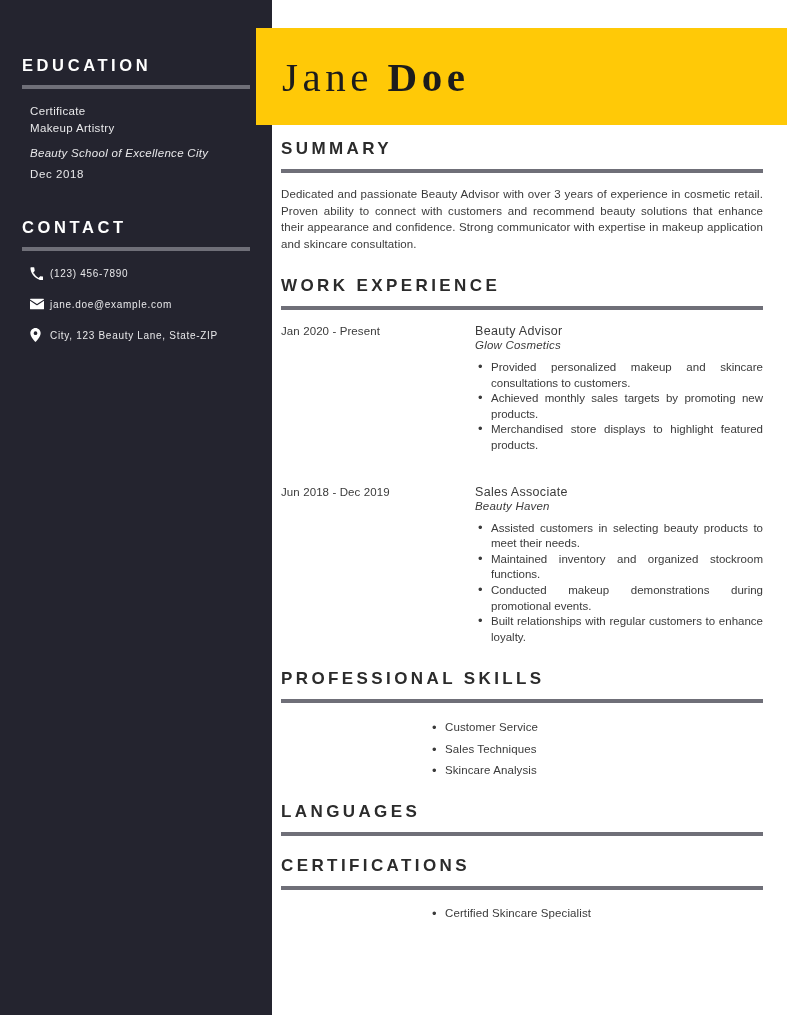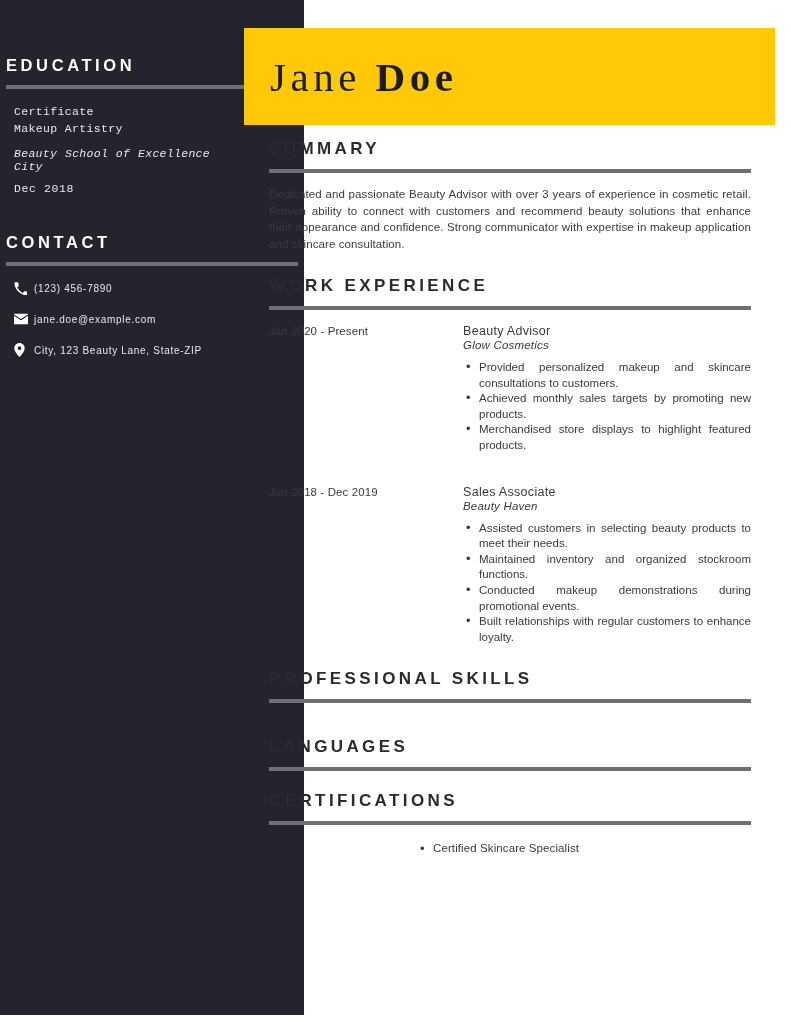--- a/index.html
+++ b/index.html
@@ -17,43 +17,42 @@
     height: 1024px;
     background: #ffffff;
     overflow: hidden;
   }
 
   
   .sidebar {
     position: absolute;
     left: 0;
     top: 0;
-    width: 304px;
+    width: 272px;
     height: 1015px;
     background: #24242f;
     box-sizing: border-box;
-    padding: 0 6px;
+    padding: 0 22px;
   }
   .side-heading {
     color: #ffffff;
     font-size: 16.5px;
     font-weight: bold;
     letter-spacing: 3.6px;
     margin: 0;
     padding: 0;
   }
   .side-rule {
     height: 4px;
     background: #6f6f78;
     margin: 10px 0 0 0;
     width: 100%;
   }
   .edu-block {
     padding: 14px 8px 0 8px;
-    font-family: Liberation Mono, monospace;
   }
   .edu-degree {
     color: #e8e8ea;
     font-size: 11.5px;
     line-height: 17px;
     letter-spacing: 0.35px;
   }
   .edu-school {
     color: #e8e8ea;
     font-size: 11.5px;
@@ -88,21 +87,21 @@
   .contact-txt {
     color: #e8e8ea;
     font-size: 10px;
     letter-spacing: 0.7px;
     margin-left: 0;
   }
 
   
   .main {
     position: absolute;
-    left: 244px;
+    left: 256px;
     top: 0;
     width: 531px;
     height: 1024px;
   }
   .namebar {
     position: absolute;
     left: 0;
     top: 28px;
     width: 531px;
     height: 97px;
@@ -356,20 +355,27 @@
           </div>
         </div>
       </div>
 
       <div class="sec-gap"></div>
 
       <div class="section">
         <div class="sec-heading">PROFESSIONAL SKILLS</div>
         <div class="sec-rule"></div>
         <div class="skills-wrap">
+          <div class="skills-col">
+            <ul>
+              <li>Customer Service</li>
+              <li>Sales Techniques</li>
+              <li>Skincare Analysis</li>
+            </ul>
+          </div>
         </div>
       </div>
 
       <div class="sec-gap-sm"></div>
 
       <div class="section">
         <div class="sec-heading">LANGUAGES</div>
         <div class="sec-rule"></div>
       </div>
 

